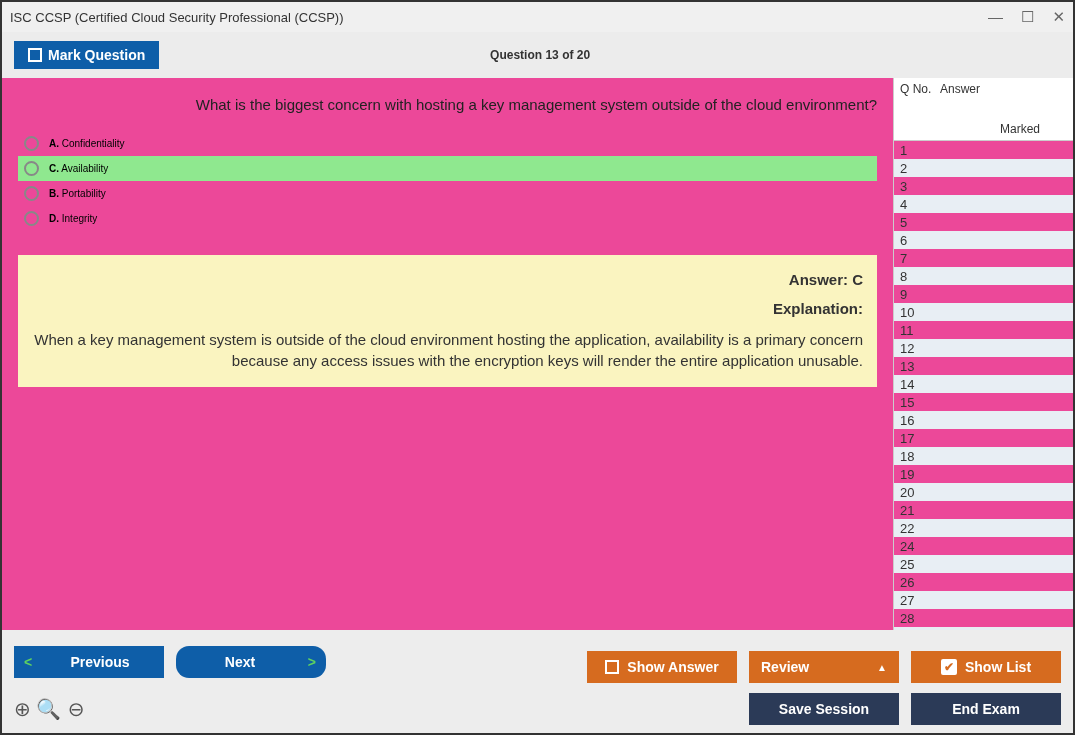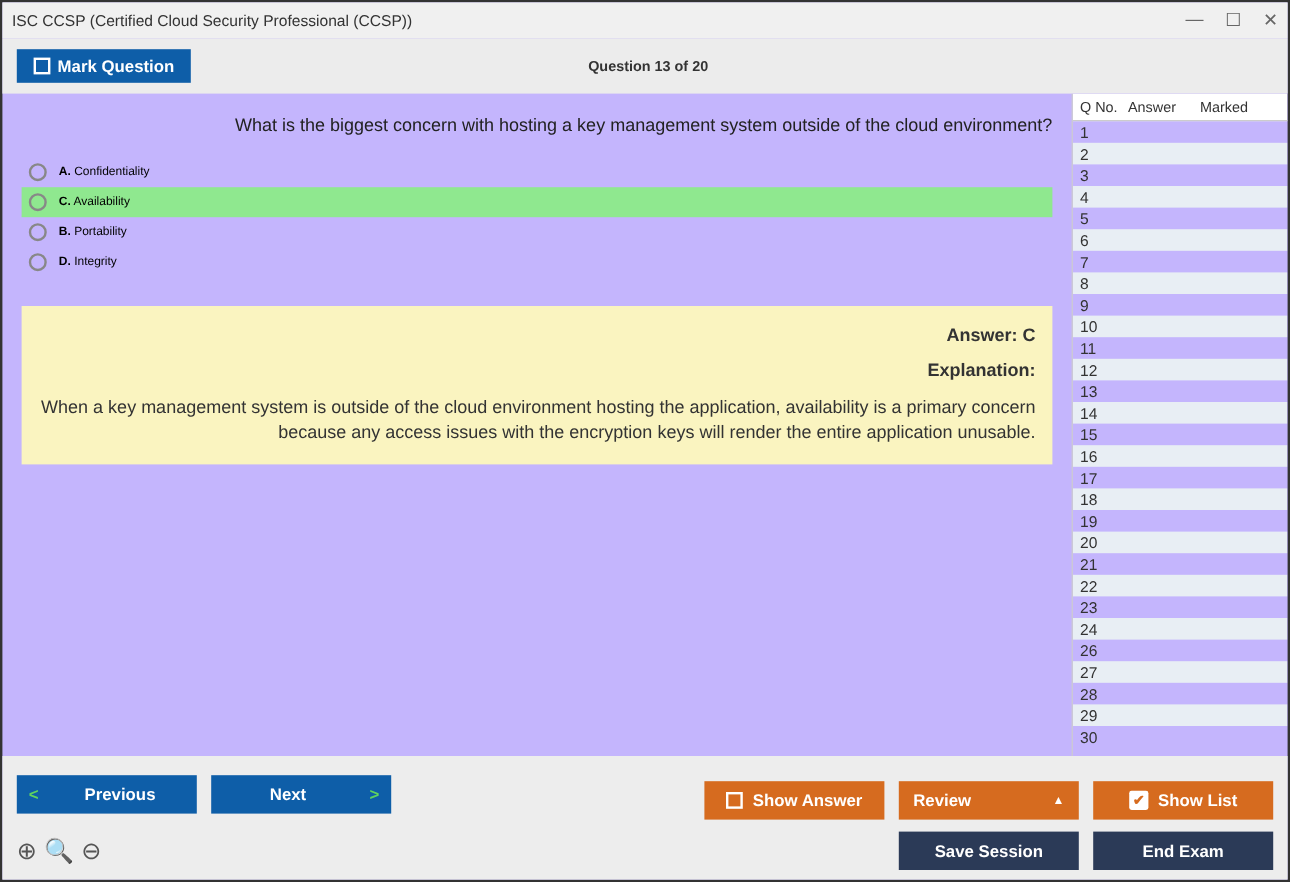--- a/index.html
+++ b/index.html
@@ -1,17 +1,17 @@
 <!DOCTYPE html>
 <html><head>
 <meta charset="utf-8">
 <style>
 * { box-sizing: border-box; margin: 0; padding: 0; }
 body { font-family: Arial, sans-serif; font-size: 14px; background: #f0f0f0; }
-.window { width: 1075px; height: 735px; margin: 0 auto; background: #c4b5fd; border: 2px solid #333; display: flex; flex-direction: column; }
+.window { width: 1075px; height: 735px; margin: 0 auto; background: #ec4899; border: 2px solid #333; display: flex; flex-direction: column; }
 .titlebar { height: 30px; background: #f0f0f0; display: flex; align-items: center; padding: 0 8px; }
 .titlebar-text { flex: 1; font-size: 13px; color: #333; }
 .win-controls { display: flex; gap: 18px; color: #666; font-size: 15px; }
 .win-btn { cursor: pointer; }
 .header-bar { height: 46px; background: #ececec; display: flex; align-items: center; padding: 0 12px; }
 .mark-btn { background: #0e5ea8; color: #fff; border: none; padding: 6px 14px; font-size: 14px; font-weight: bold; display: flex; align-items: center; gap: 6px; cursor: pointer; }
 .mark-btn .chk { width: 14px; height: 14px; border: 2px solid #fff; display: inline-block; }
 .q-title { flex: 1; text-align: center; font-size: 12px; font-weight: bold; color: #333; margin-right: 140px; }
 .main { flex: 1; display: flex; overflow: hidden; }
 .content { flex: 1; padding: 18px 16px; overflow: auto; text-align: right; }
@@ -23,40 +23,40 @@
 .choice-label { }
 .choice-label b { font-weight: bold; }
 .answer-box { background: #faf4c0; padding: 16px 14px; font-size: 15px; color: #333; }
 .answer-box .ans-line { font-weight: bold; margin-bottom: 12px; }
 .answer-box .expl-label { font-weight: bold; margin-bottom: 12px; }
 .answer-box .expl-text { line-height: 1.4; }
 .side-panel { width: 180px; border-left: 1px solid #ccc; display: flex; flex-direction: column; overflow: hidden; }
 .side-header { display: flex; background: #fff; border-bottom: 1px solid #ccc; font-size: 12px; color: #333; padding: 4px 0; }
 .sh-qno { width: 46px; padding-left: 6px; }
 .sh-ans { width: 60px; }
-.sh-mark { flex: 1; }
+.sh-mark { flex: 1; margin-top: 40px; }
 .side-list { flex: 1; overflow-y: scroll; }
 .side-row { display: flex; font-size: 13px; color: #333; height: 18px; align-items: center; cursor: pointer; }
 .side-row:nth-child(even) { background: #e8eef4; }
 .sr-qno { width: 46px; padding-left: 6px; }
 .footer { background: #ededed; padding: 10px 12px 8px 12px; }
 .footer-row1 { display: flex; gap: 12px; margin-bottom: 10px; align-items: center; }
 .btn { border: none; padding: 8px 0; font-size: 14px; font-weight: bold; color: #fff; cursor: pointer; display: flex; align-items: center; justify-content: center; gap: 8px; }
 .btn-blue { background: #0e5ea8; }
 .btn-orange { background: #d66b1f; margin-top: 11px; }
 .btn-navy { background: #2b3a57; }
 .btn-prev { width: 150px; }
 .btn-next { width: 150px; }
 .btn-show { width: 150px; }
 .btn-review { width: 150px; justify-content: space-between; padding: 8px 12px; gap: 27px; }
 .btn-showlist { width: 150px; }
 .chev { color: #5fd35f; font-weight: bold; font-size: 14px; }
 .btn-prev { position: relative; padding-left: 22px; text-align: center; }
 .btn-prev .chev { position: absolute; left: 10px; }
-.btn-next { position: relative; padding-right: 22px; }
+.btn-next { position: relative; padding-right: 22px; border-radius: 13px; }
 .btn-next .chev { position: absolute; right: 10px; }
 .spacer { flex: 1; }
 .sq { width: 14px; height: 14px; border: 2px solid #fff; display: inline-block; }
 .sq-check { width: 16px; height: 16px; background: #fff; display: inline-flex; align-items: center; justify-content: center; color: #d66b1f; font-size: 12px; font-weight: bold; border-radius: 2px; }
 .arrow-up { font-size: 10px; color: #fff; }
 .footer-row2 { display: flex; align-items: center; }
 .zoom-icons { display: flex; gap: 6px; color: #555; font-size: 20px; }
 .zoom-icons span { cursor: pointer; }
 .footer-row2 .spacer { flex: 1; }
 .btn-save { width: 150px; margin-right: 12px; }
@@ -182,24 +182,24 @@
           <div class="side-row">
             <div class="sr-qno">20</div>
           </div>
           <div class="side-row">
             <div class="sr-qno">21</div>
           </div>
           <div class="side-row">
             <div class="sr-qno">22</div>
           </div>
           <div class="side-row">
-            <div class="sr-qno">23</div>
-          </div>
-          <div class="side-row">
             <div class="sr-qno">24</div>
+          </div>
+          <div class="side-row">
+            <div class="sr-qno">25</div>
           </div>
           <div class="side-row">
             <div class="sr-qno">26</div>
           </div>
           <div class="side-row">
             <div class="sr-qno">27</div>
           </div>
           <div class="side-row">
             <div class="sr-qno">28</div>
           </div>

